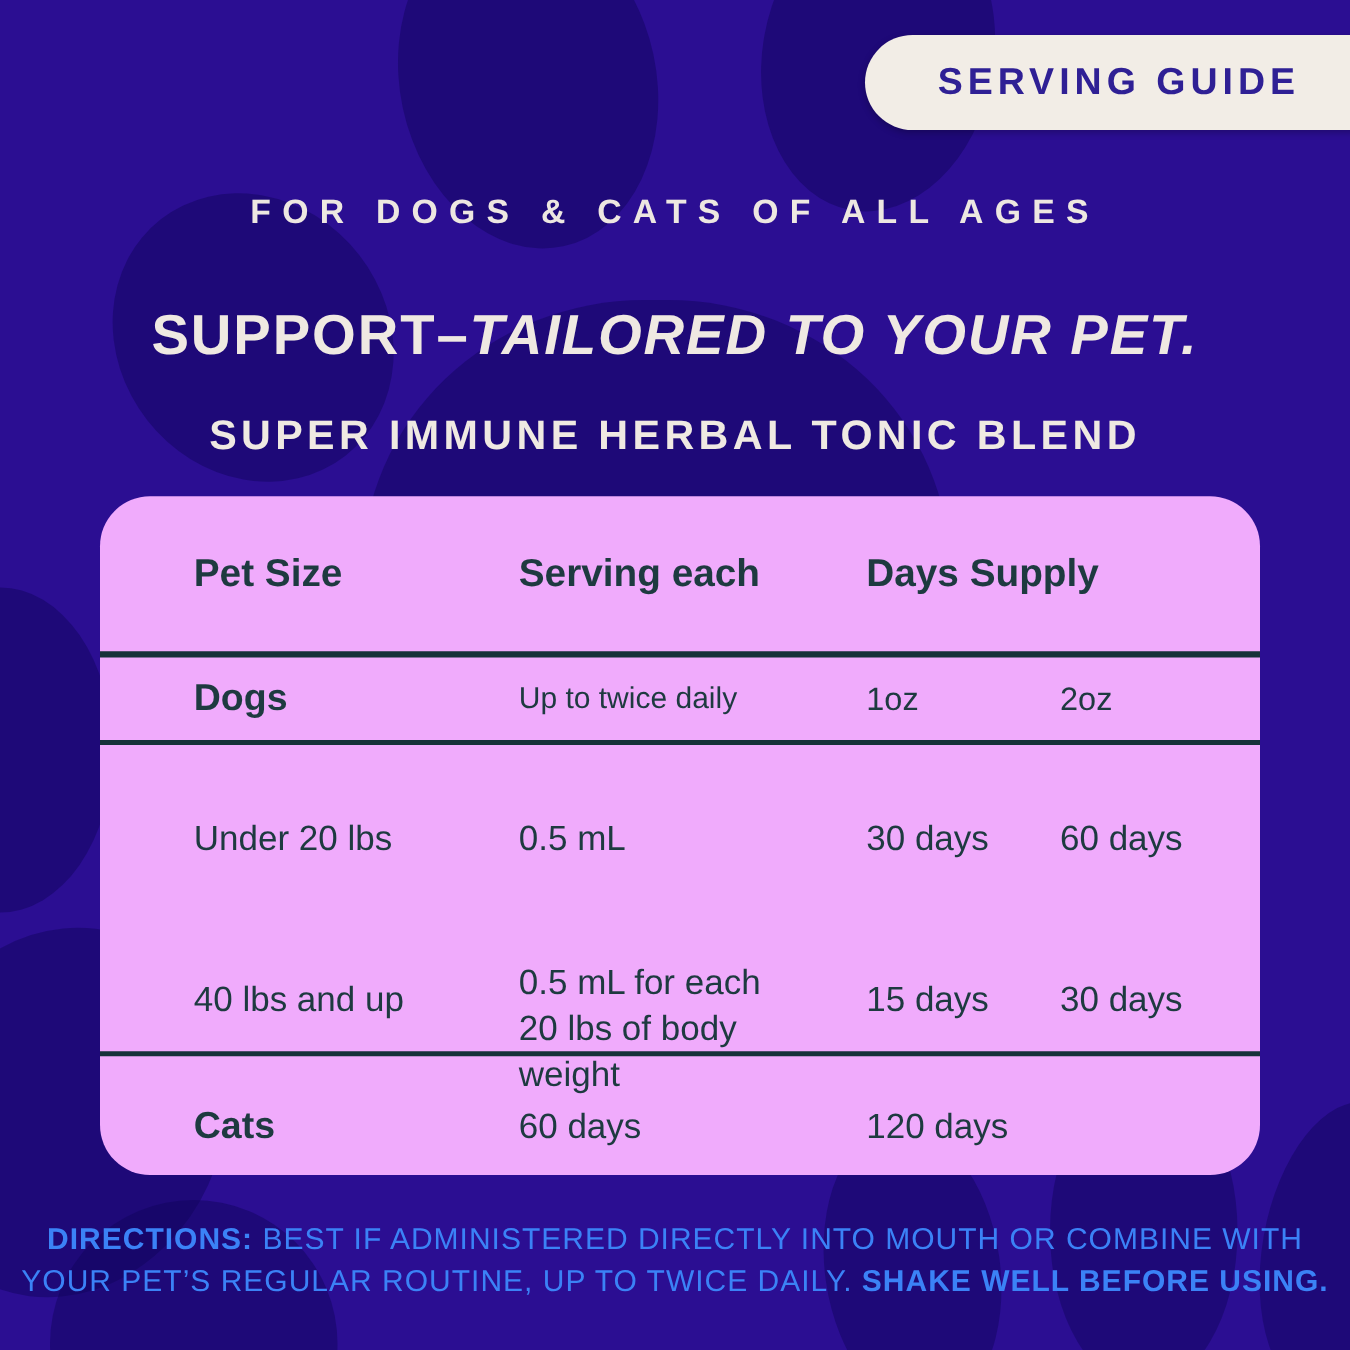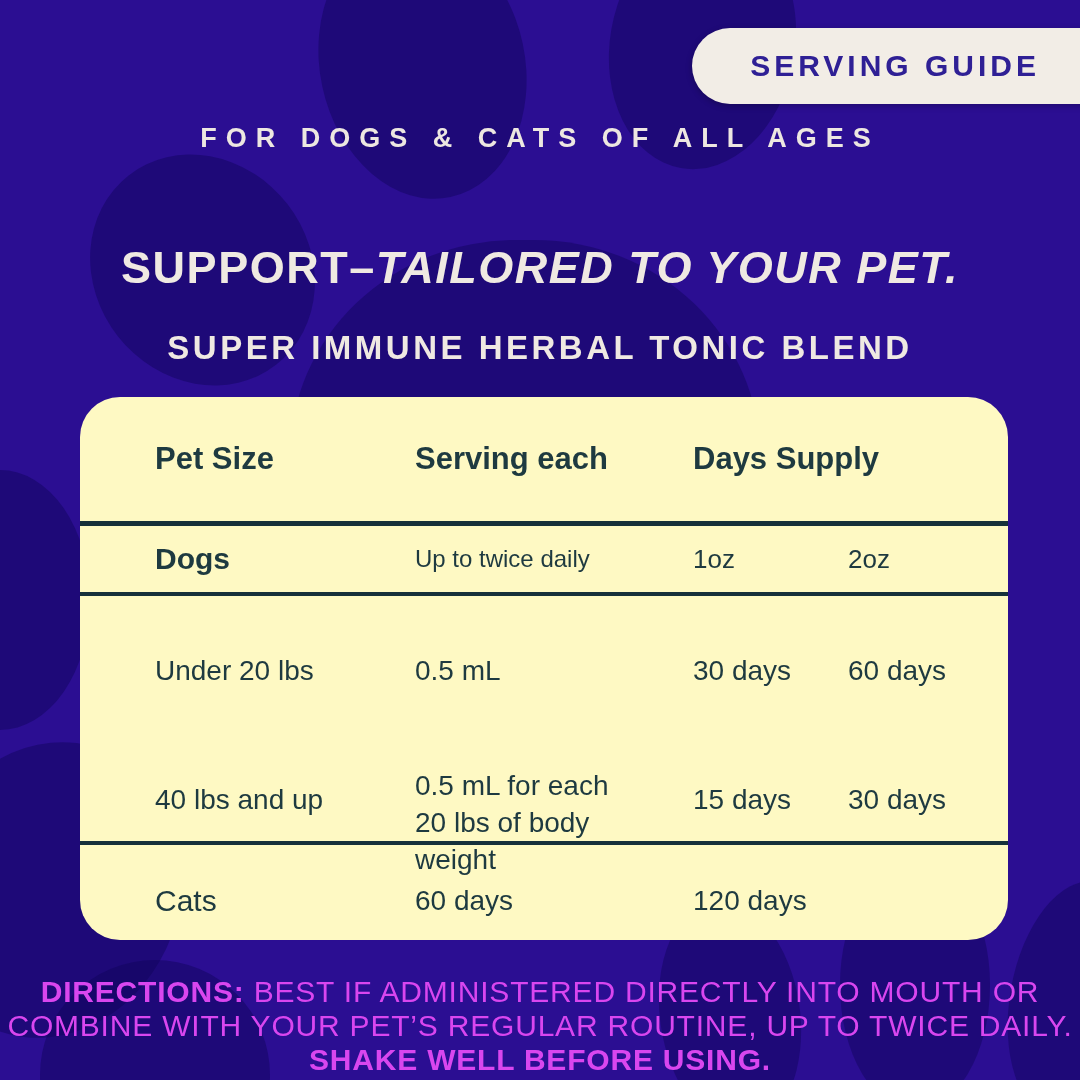--- a/index.html
+++ b/index.html
@@ -15,61 +15,61 @@
     position:absolute;top:28px;right:-40px;height:76px;
     background:#F2EDE6;border-radius:38px;
     display:flex;align-items:center;padding:0 80px 0 58px;
     box-shadow:0 2px 6px rgba(0,0,0,.25);
   }
   .badge span{
     color:#2F2095;font-size:30px;font-weight:700;letter-spacing:4px;
   }
 
   .eyebrow{
-    position:absolute;top:123px;left:0;width:100%;text-align:center;
+    position:absolute;top:154px;left:0;width:100%;text-align:center;
     color:#EDE7E1;font-size:27px;font-weight:600;letter-spacing:9px;
   }
   .headline{
     position:absolute;top:185px;left:0;width:100%;text-align:center;
     color:#EFE9E2;font-size:45px;font-weight:700;letter-spacing:1.5px;line-height:55px;
   }
   .headline .ital{font-style:italic;}
   .product-name{
     position:absolute;top:329px;left:0;width:100%;text-align:center;
     color:#EFE9E2;font-size:33px;font-weight:600;letter-spacing:3.5px;
   }
 
   .card{
     position:absolute;left:80px;top:397px;width:928px;height:543px;
-    background:#fef9c3;border-radius:40px;overflow:hidden;
+    background:#f0abfc;border-radius:40px;overflow:hidden;
     color:#1E3A40;
   }
   .grid{
     display:grid;grid-template-columns:260px 278px 155px auto;
     padding:0 16px 0 75px;align-items:center;
   }
   .t-header{height:124px;font-size:31px;font-weight:700;}
   .t-header .span2{grid-column:3 / 5;}
   .divider{height:5px;background:#16313A;}
   .divider.thin{height:4px;}
   .row-dogs{height:66px;}
   .row-dogs .pet{font-size:30px;font-weight:700;}
   .row-dogs .serv{font-size:24px;font-weight:500;}
   .row-dogs .oz{font-size:26px;font-weight:500;}
   .row-under{height:100px;font-size:28px;padding-top:25px;}
   .row-20lbs{height:120px;font-size:28px;}
   .row-20lbs .pet-wrap{max-width:175px;line-height:39px;}
   .row-20lbs .serv-wrap{max-width:220px;line-height:37px;margin-top:46px;}
   .row-cats{height:112px;font-size:28px;padding-bottom:10px;}
-  .row-cats .pet{font-size:30px;font-weight:400;}
+  .row-cats .pet{font-size:30px;font-weight:700;}
 
   .directions{
     position:absolute;top:975px;left:0;width:100%;
-    text-align:center;color:#d946ef;
-    font-size:30px;letter-spacing:.8px;line-height:34px;
+    text-align:center;color:#3b82f6;
+    font-size:24px;letter-spacing:.8px;line-height:34px;
     padding:0 6px;box-sizing:border-box;
   }
   .directions b{font-weight:700;}
 </style>
 </head>
 <body>
 
 <div>
   <div class="paw" style="left:95px;top:150px;width:215px;height:240px;transform:rotate(-38deg);"></div>
   <div class="paw" style="left:320px;top:-70px;width:205px;height:270px;transform:rotate(-12deg);"></div>

